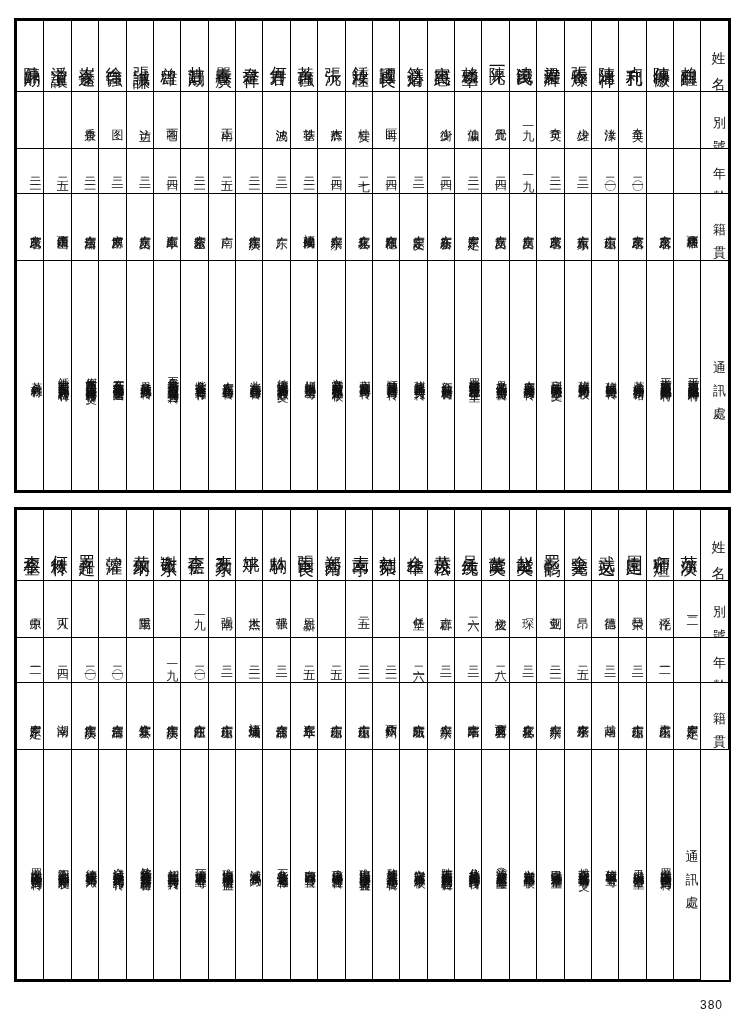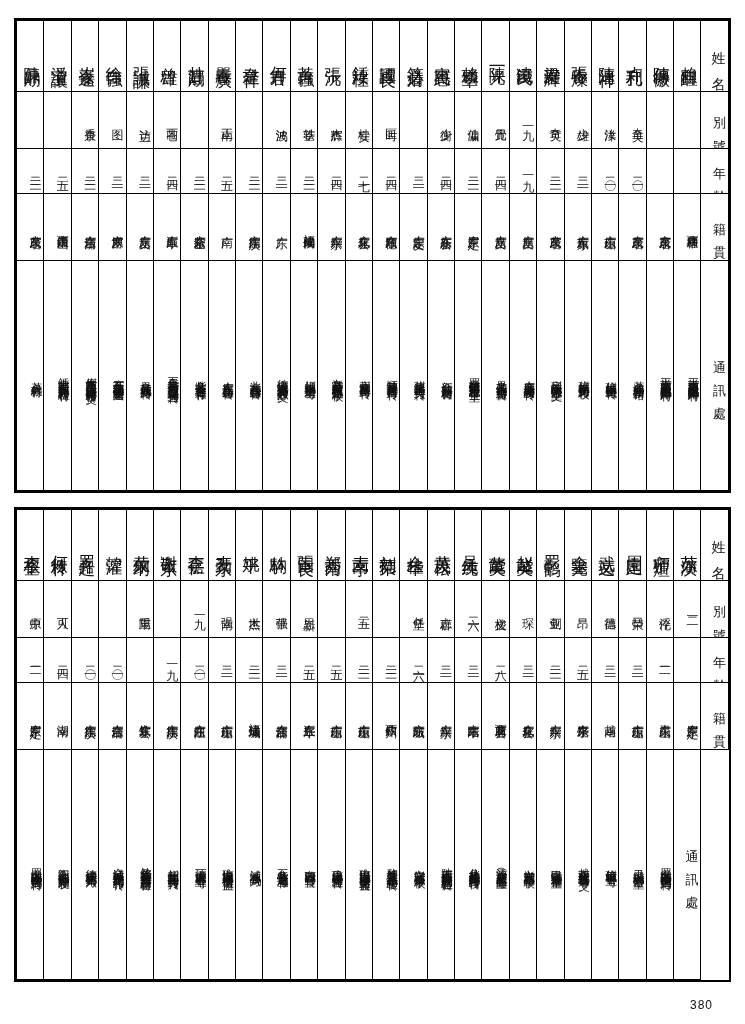--- a/index.html
+++ b/index.html
@@ -56,21 +56,21 @@
   tr.r-age td { height: 40px; font-size: 12px; letter-spacing: 3px; }
   tr.r-origin td { height: 62px; font-size: 12px; }
   tr.r-addr td { height: 225px; font-size: 11.5px; vertical-align: top; }
   tr.r-addr td.hdr { font-size: 13px; }
 
   .block-gap {
     height: 14px;
   }
   .pageno {
     position: absolute;
-    right: 32px;
+    right: 22px;
     bottom: 12px;
     font-size: 12px;
     font-family: "Liberation Sans", sans-serif;
     letter-spacing: 1px;
   }
 </style>
 </head>
 <body>
 
 <div class="page">

